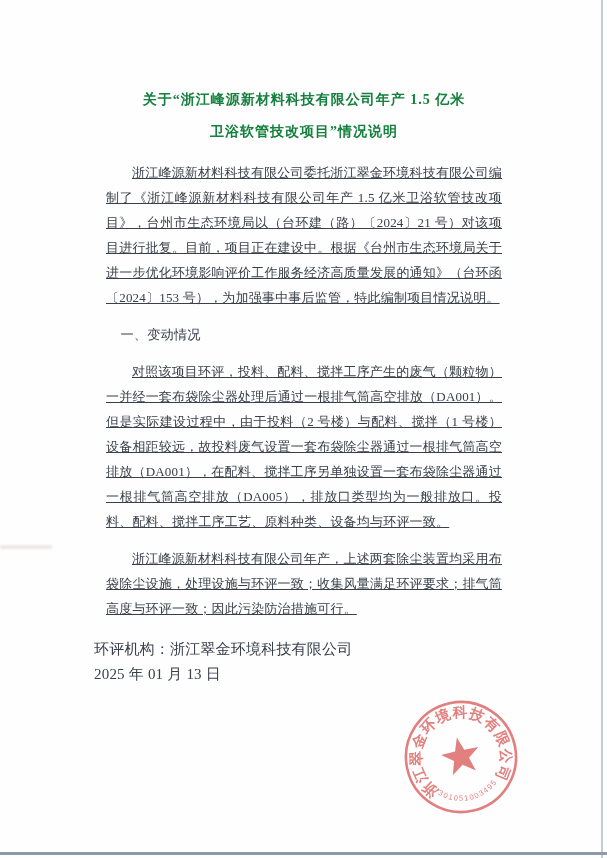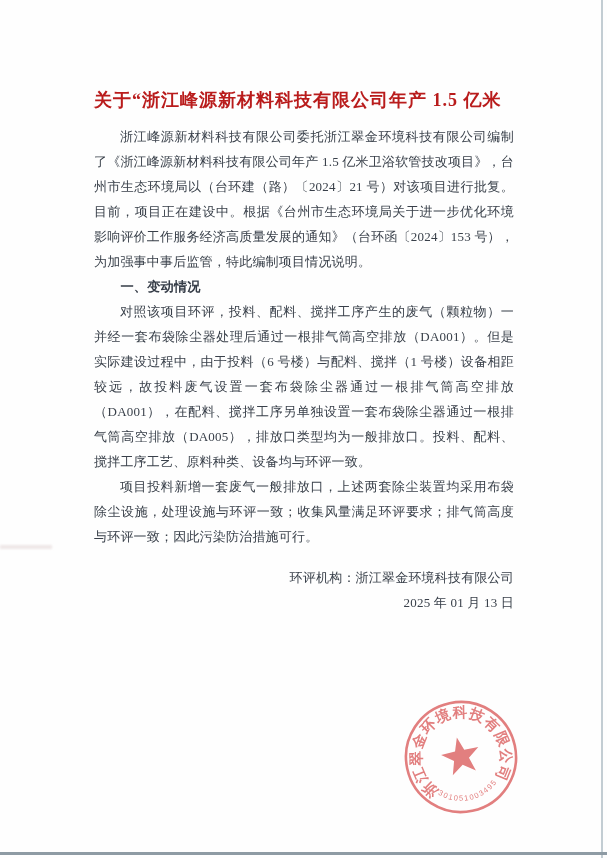--- a/index.html
+++ b/index.html
@@ -24,59 +24,60 @@
   }
   .smudge{
     position:absolute;left:0;top:545px;width:52px;height:4px;
     background:#e3d6d6;opacity:.55;filter:blur(1px);
   }
   .content{
     position:absolute;left:94px;top:84px;width:420px;
     color:#39404a;
   }
   .title{
-    font-size:18px;font-weight:bold;
+    font-size:14px;font-weight:bold;text-align:center;
     line-height:32px;letter-spacing:1px;margin:0 0 8px 0;
-    color:#b91c1c;
+    color:#15803d;
   }
   .para{
-    font-size:13px;line-height:25px;margin:0;
-    text-align:justify;text-indent:2em;letter-spacing:.2px;
+    font-size:13px;line-height:25px;margin:12px;
+    text-align:justify;text-indent:2em;letter-spacing:.2px;text-decoration:underline;
   }
   .heading{
-    font-size:13.2px;font-weight:bold;line-height:25px;margin:0;
+    font-size:13.2px;font-weight:normal;line-height:25px;margin:0;
     text-indent:2em;letter-spacing:.2px;color:#353c47;
   }
   .signature{
-    margin-top:16px;text-align:right;
-    font-size:13px;line-height:25px;letter-spacing:.2px;
+    margin-top:16px;text-align:left;
+    font-size:15px;line-height:25px;letter-spacing:.2px;
   }
   .stamp{
     position:absolute;left:388px;top:684px;
     mix-blend-mode:multiply;opacity:.8;
     pointer-events:none;
   }
 </style>
 </head>
 <body>
 
 <div class="scan">
 
   <div class="content">
 
     <div class="title">
       <div>关于“浙江峰源新材料科技有限公司年产 1.5 亿米</div>
+      <div>卫浴软管技改项目”情况说明</div>
     </div>
 
     <p class="para">浙江峰源新材料科技有限公司委托浙江翠金环境科技有限公司编制了《浙江峰源新材料科技有限公司年产 1.5 亿米卫浴软管技改项目》，台州市生态环境局以（台环建（路）〔2024〕21 号）对该项目进行批复。目前，项目正在建设中。根据《台州市生态环境局关于进一步优化环境影响评价工作服务经济高质量发展的通知》（台环函〔2024〕153 号），为加强事中事后监管，特此编制项目情况说明。</p>
 
     <h2 class="heading">一、变动情况</h2>
-    <p class="para">对照该项目环评，投料、配料、搅拌工序产生的废气（颗粒物）一并经一套布袋除尘器处理后通过一根排气筒高空排放（DA001）。但是实际建设过程中，由于投料（6 号楼）与配料、搅拌（1 号楼）设备相距较远，故投料废气设置一套布袋除尘器通过一根排气筒高空排放（DA001），在配料、搅拌工序另单独设置一套布袋除尘器通过一根排气筒高空排放（DA005），排放口类型均为一般排放口。投料、配料、搅拌工序工艺、原料种类、设备均与环评一致。</p>
+    <p class="para">对照该项目环评，投料、配料、搅拌工序产生的废气（颗粒物）一并经一套布袋除尘器处理后通过一根排气筒高空排放（DA001）。但是实际建设过程中，由于投料（2 号楼）与配料、搅拌（1 号楼）设备相距较远，故投料废气设置一套布袋除尘器通过一根排气筒高空排放（DA001），在配料、搅拌工序另单独设置一套布袋除尘器通过一根排气筒高空排放（DA005），排放口类型均为一般排放口。投料、配料、搅拌工序工艺、原料种类、设备均与环评一致。</p>
 
-    <p class="para">项目投料新增一套废气一般排放口，上述两套除尘装置均采用布袋除尘设施，处理设施与环评一致；收集风量满足环评要求；排气筒高度与环评一致；因此污染防治措施可行。</p>
+    <p class="para">浙江峰源新材料科技有限公司年产，上述两套除尘装置均采用布袋除尘设施，处理设施与环评一致；收集风量满足环评要求；排气筒高度与环评一致；因此污染防治措施可行。</p>
 
 
     <div class="signature">
       <div>环评机构：浙江翠金环境科技有限公司</div>
       <div>2025 年 01 月 13 日</div>
     </div>
 
   </div>
 
   <svg class="stamp" width="146" height="146" viewBox="-73 -73 146 146">

